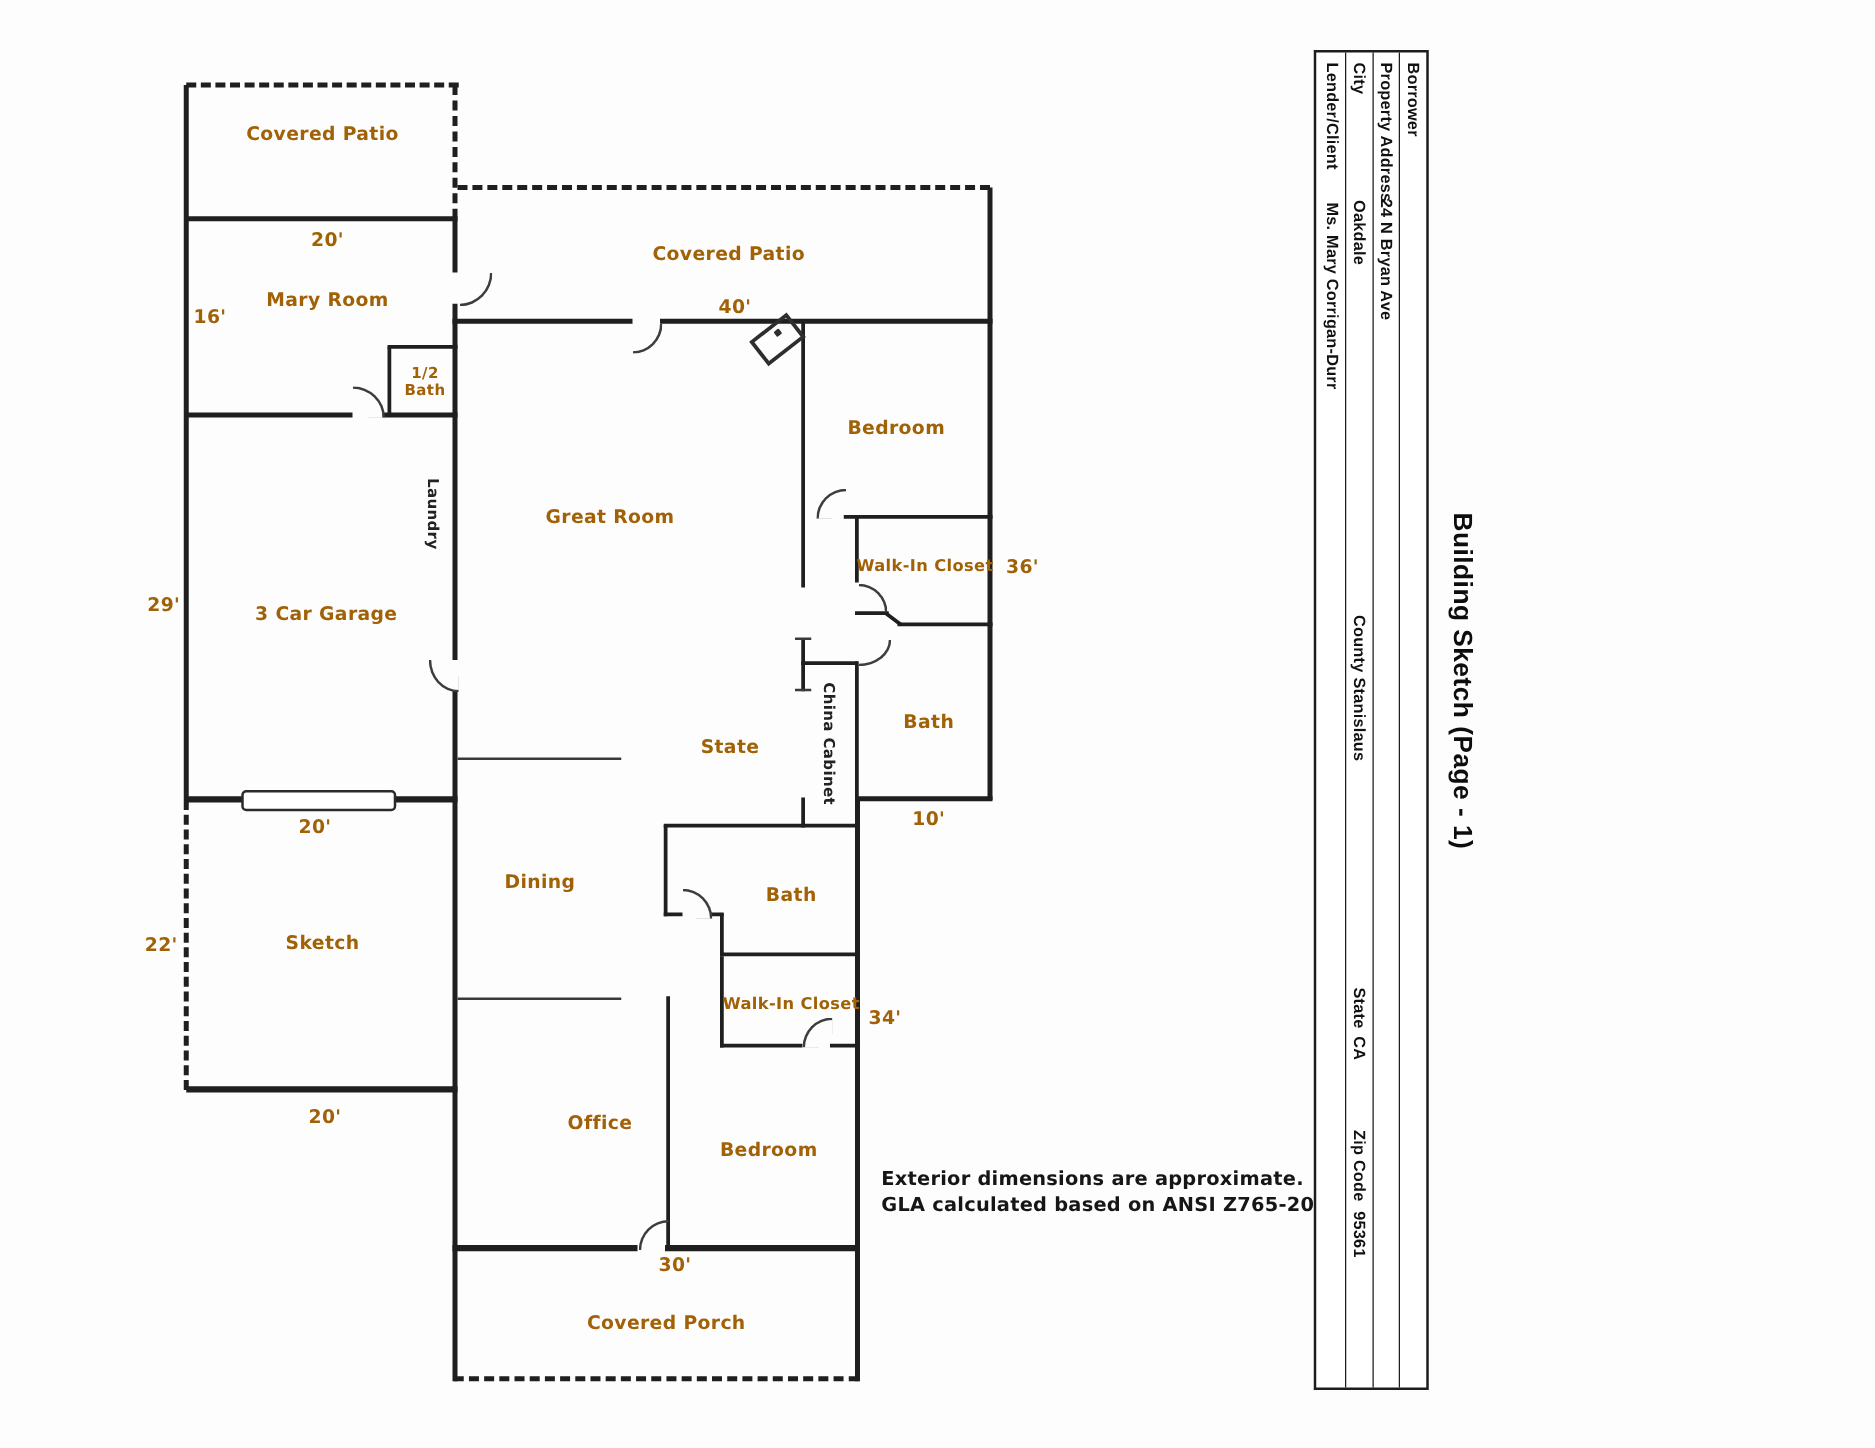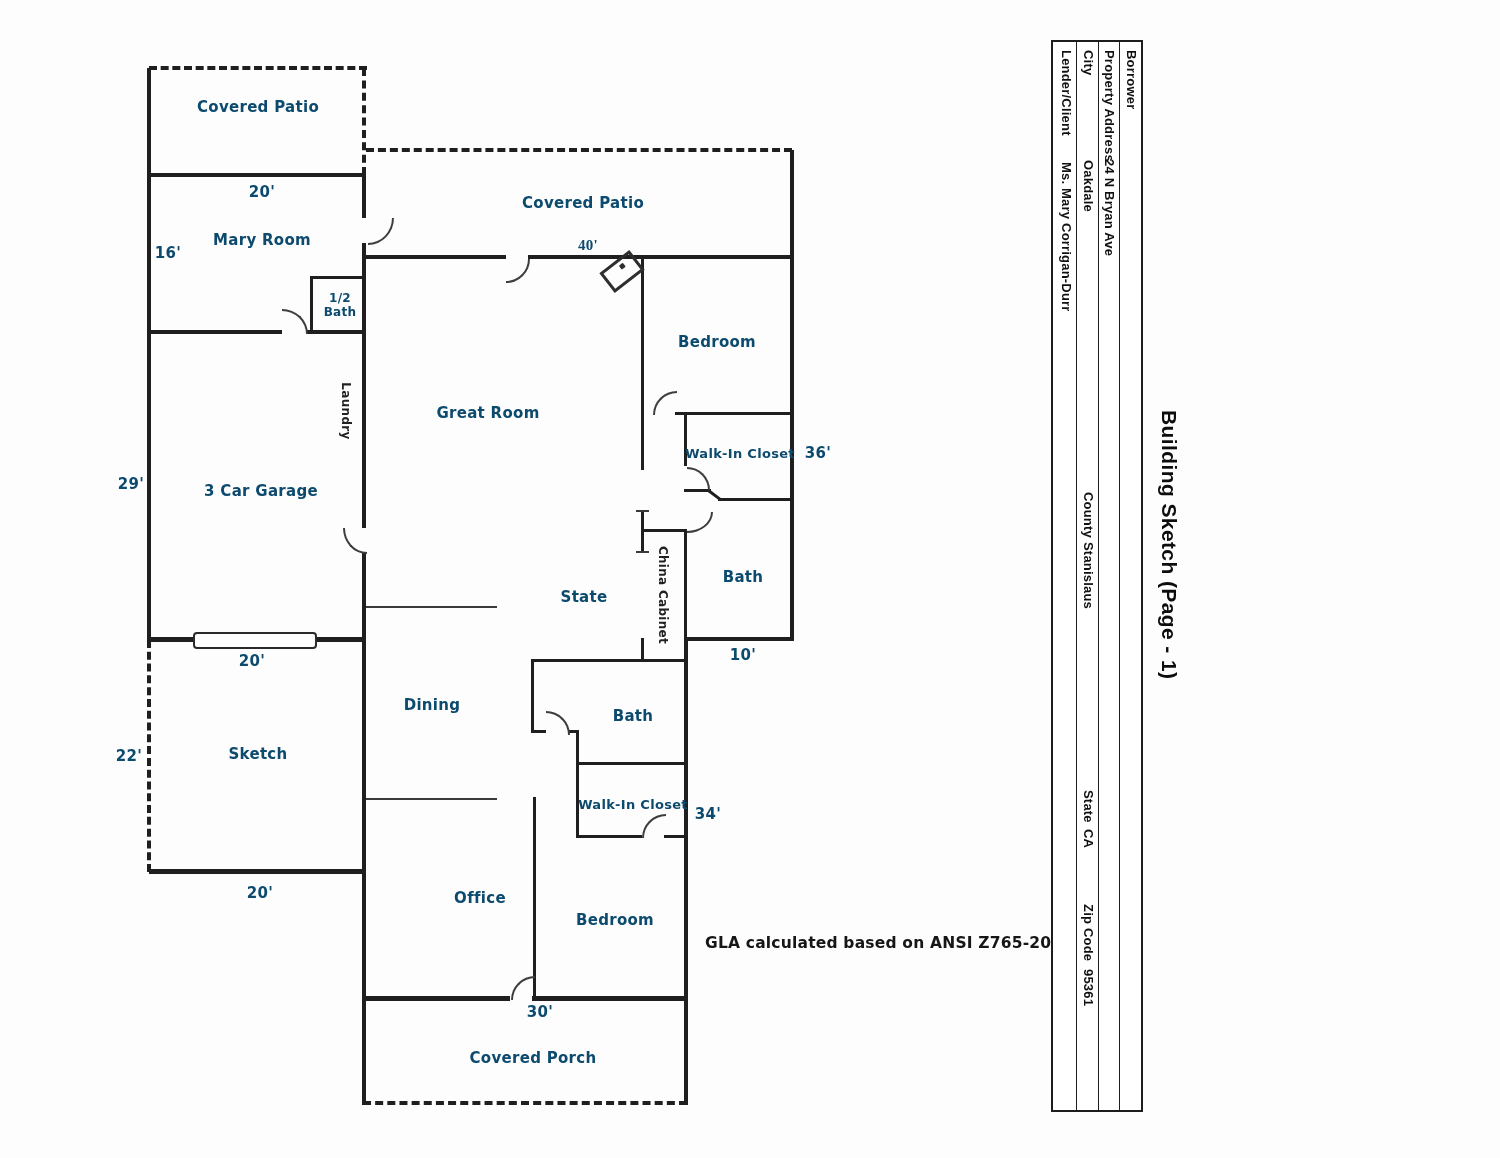--- a/index.html
+++ b/index.html
@@ -14,21 +14,21 @@
   .arc-tl{border-top:2px solid #3d3d3d;border-left:2px solid #3d3d3d;border-top-left-radius:100% 100%;}
   .arc-tr{border-top:2px solid #3d3d3d;border-right:2px solid #3d3d3d;border-top-right-radius:100% 100%;}
   .arc-bl{border-bottom:2px solid #3d3d3d;border-left:2px solid #3d3d3d;border-bottom-left-radius:100% 100%;}
   .arc-br{border-bottom:2px solid #3d3d3d;border-right:2px solid #3d3d3d;border-bottom-right-radius:100% 100%;}
   .gdoor{position:absolute;background:#fff;border:2px solid #2b2b2b;border-radius:4px;}
   .jog{position:absolute;background:#1f1f1f;transform:rotate(37deg);transform-origin:0 0;}
   .fireplace{position:absolute;border:3px solid #2e2e2e;transform:rotate(-38deg);}
   .fireplace .spot{position:absolute;width:5px;height:5px;background:#2e2e2e;border-radius:1px;}
   
   .lbl{position:absolute;transform:translate(-50%,-50%);font-size:15px;font-weight:600;
-       letter-spacing:.3px;white-space:nowrap;color:#0c4a6e;}
+       letter-spacing:.3px;white-space:nowrap;color:#a16207;}
   .dim{font-weight:700;}
   .small{font-size:13px;}
   .vlbl{position:absolute;transform:translate(-50%,-50%) rotate(90deg);font-size:12px;font-weight:600;
         letter-spacing:.3px;white-space:nowrap;color:#222;}
   .stack{text-align:center;line-height:14px;font-size:12px;font-weight:700;}
   .notes{position:absolute;left:705px;top:933px;font-size:15.5px;font-weight:600;line-height:20.5px;
          letter-spacing:.2px;color:#161616;}
   
   .side{position:absolute;left:0;top:0;width:1072px;height:142px;
         transform:translate(1193px,40px) rotate(90deg);transform-origin:0 0;
@@ -125,39 +125,40 @@
       <div>Bath</div>
     </div>
     <div class="vlbl" style="left:346px;top:411px;">Laundry</div>
     <div class="lbl" style="left:261px;top:491px;">3 Car Garage</div>
     <div class="lbl dim" style="left:131px;top:484px;">29'</div>
     <div class="lbl dim" style="left:252px;top:661px;">20'</div>
     <div class="lbl" style="left:258px;top:754px;">Sketch</div>
     <div class="lbl dim" style="left:129px;top:756px;">22'</div>
     <div class="lbl dim" style="left:260px;top:893px;">20'</div>
     <div class="lbl" style="left:583px;top:203px;">Covered Patio</div>
-    <div class="lbl dim" style="left:588px;top:245px;font-family:Liberation Serif, serif;">40'</div>
+    <div class="lbl dim" style="left:588px;top:245px;">40'</div>
     <div class="lbl" style="left:717px;top:342px;">Bedroom</div>
     <div class="lbl" style="left:488px;top:413px;">Great Room</div>
     <div class="lbl small" style="left:740px;top:453px;">Walk-In Closet</div>
     <div class="lbl dim" style="left:818px;top:453px;">36'</div>
     <div class="lbl" style="left:743px;top:577px;">Bath</div>
     <div class="vlbl" style="left:663px;top:595px;">China Cabinet</div>
     <div class="lbl" style="left:584px;top:597px;">State</div>
     <div class="lbl dim" style="left:743px;top:655px;">10'</div>
     <div class="lbl" style="left:432px;top:705px;">Dining</div>
     <div class="lbl" style="left:633px;top:716px;">Bath</div>
     <div class="lbl small" style="left:633px;top:804px;">Walk-In Closet</div>
     <div class="lbl dim" style="left:708px;top:814px;">34'</div>
     <div class="lbl" style="left:480px;top:898px;">Office</div>
     <div class="lbl" style="left:615px;top:920px;">Bedroom</div>
     <div class="lbl dim" style="left:540px;top:1012px;">30'</div>
     <div class="lbl" style="left:533px;top:1058px;">Covered Porch</div>
 
     <div class="notes">
+      <div>Exterior dimensions are approximate.</div>
       <div>GLA calculated based on ANSI Z765-2021.</div>
     </div>
   </div>
 
   <div class="side">
     <div class="side-title">Building Sketch (Page - 1)</div>
     <div class="itable">
       <div class="trow">
         <span style="left:8px;">Borrower</span>
         <span style="left:117px;"></span>

